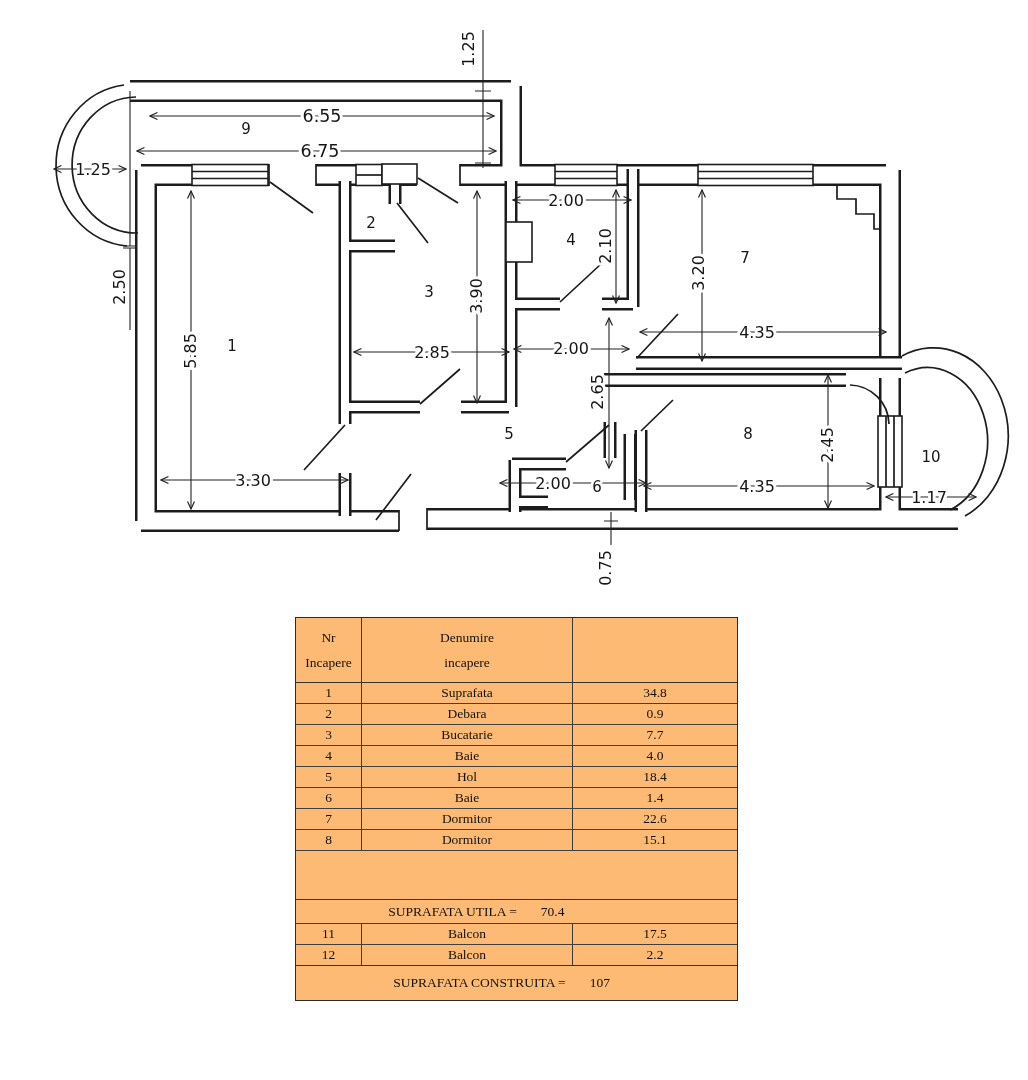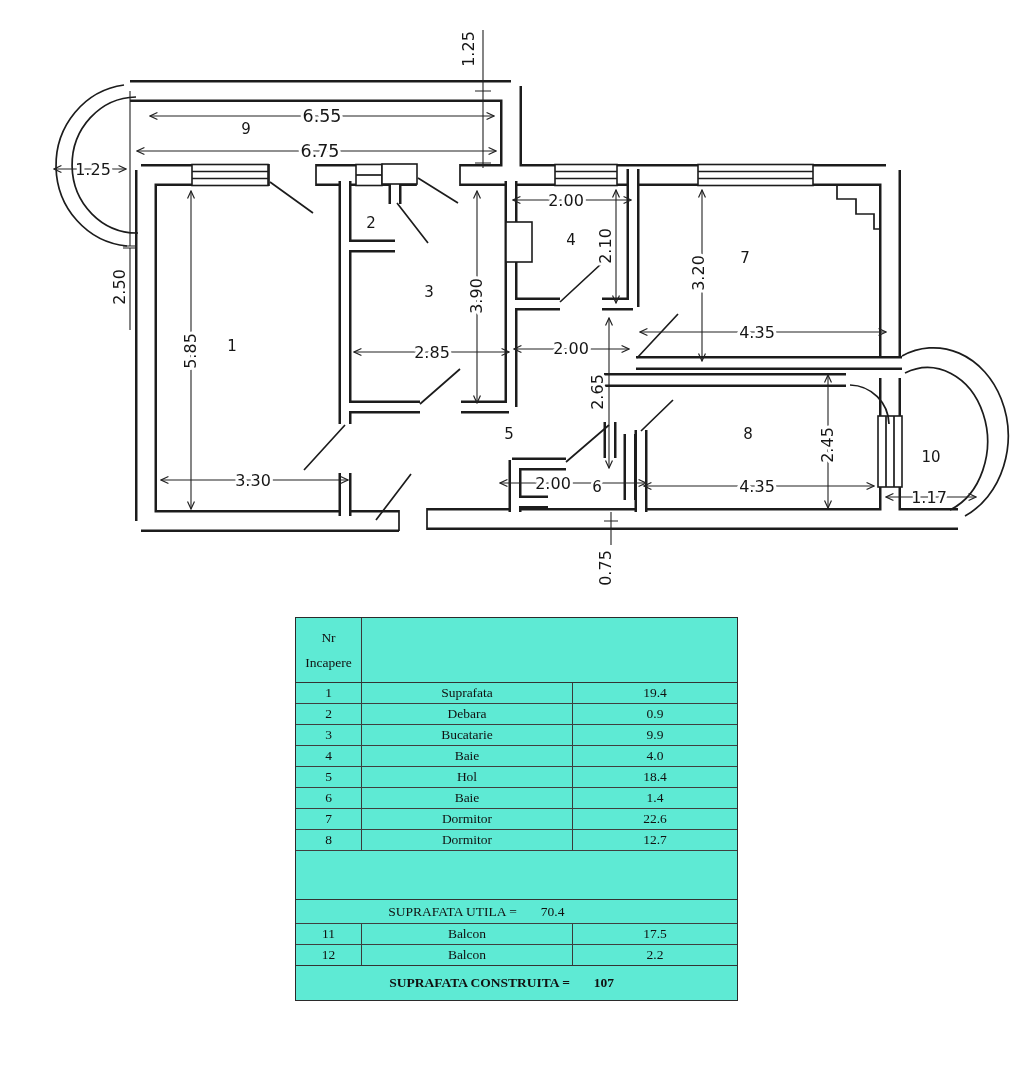--- a/index.html
+++ b/index.html
@@ -17,38 +17,38 @@
   .winr{fill:#fff;stroke:#1c1c1c;stroke-width:1.6;}
   .gap{fill:#fff;stroke:none;}
   .dimline{fill:none;stroke:#222;stroke-width:1.1;}
   .dim{font-family:"DejaVu Sans",sans-serif;font-size:16px;fill:#161616;
        text-anchor:middle;paint-order:stroke;stroke:#fff;stroke-width:6px;stroke-linejoin:round;}
   .dimbig{font-size:17.5px;}
   .rn{font-family:"DejaVu Sans",sans-serif;font-size:15px;fill:#161616;
       text-anchor:middle;paint-order:stroke;stroke:#fff;stroke-width:5px;stroke-linejoin:round;}
   
   #apt-table{position:absolute;left:295px;top:617px;width:441px;border:1.6px solid #2b2b2b;
-             font-family:"Liberation Serif",serif;font-size:13.5px;color:#111;background:#5eead4;}
+             font-family:"Liberation Serif",serif;font-size:13.5px;color:#111;background:#fdba74;}
   .trow,.thead,.tband,.tempty{display:flex;box-sizing:border-box;}
   .c{box-sizing:border-box;display:flex;align-items:center;justify-content:center;text-align:center;}
   .c1{width:66px;border-right:1px solid #3a3a3a;}
   .c2{width:211px;border-right:1px solid #3a3a3a;}
   .c3{flex:1;}
   .thead{height:65px;border-bottom:1.4px solid #333;}
   .thead .c{flex-direction:column;justify-content:center;gap:9px;font-size:13.5px;}
   .trow{height:21px;border-bottom:1px solid #3f3f3f;}
   .tempty{height:49px;border-bottom:1.6px solid #333;}
   .tband{align-items:center;justify-content:center;}
   .band-utila{height:24px;border-bottom:1px solid #3f3f3f;}
   .band-utila .bwrap{padding-right:70px;}
   .row12{border-bottom:1.5px solid #333;}
   .band-totala{height:32px;border-bottom:1.4px solid #333;}
   .band-totala .bwrap{padding-right:60px;}
   .band-constr{height:34px;}
-  .band-constr .bwrap{padding-right:16px;font-weight:bold;}
+  .band-constr .bwrap{padding-right:16px;}
   .bwrap{display:flex;gap:24px;align-items:baseline;justify-content:center;width:100%;}
   .bval{min-width:34px;text-align:left;}
 </style>
 </head>
 <body>
 
 <div id="page">
 
   <svg id="plan" width="1028" height="600" viewBox="0 0 1028 600" xmlns="http://www.w3.org/2000/svg">
     <defs>
@@ -175,36 +175,40 @@
       <text class="rn" x="931" y="462">10</text>
     </g>
   </svg>
 
   <div id="apt-table">
     <div class="thead">
       <div class="c c1">
         <span>Nr</span>
         <span>Incapere</span>
       </div>
+      <div class="c c2">
+        <span>Denumire</span>
+        <span>incapere</span>
+      </div>
     </div>
 
     <div class="trow">
       <div class="c c1">1</div>
       <div class="c c2">Suprafata</div>
-      <div class="c c3">19.4</div>
+      <div class="c c3">34.8</div>
     </div>
     <div class="trow">
       <div class="c c1">2</div>
       <div class="c c2">Debara</div>
       <div class="c c3">0.9</div>
     </div>
     <div class="trow">
       <div class="c c1">3</div>
       <div class="c c2">Bucatarie</div>
-      <div class="c c3">9.9</div>
+      <div class="c c3">7.7</div>
     </div>
     <div class="trow">
       <div class="c c1">4</div>
       <div class="c c2">Baie</div>
       <div class="c c3">4.0</div>
     </div>
     <div class="trow">
       <div class="c c1">5</div>
       <div class="c c2">Hol</div>
       <div class="c c3">18.4</div>
@@ -215,21 +219,21 @@
       <div class="c c3">1.4</div>
     </div>
     <div class="trow">
       <div class="c c1">7</div>
       <div class="c c2">Dormitor</div>
       <div class="c c3">22.6</div>
     </div>
     <div class="trow">
       <div class="c c1">8</div>
       <div class="c c2">Dormitor</div>
-      <div class="c c3">12.7</div>
+      <div class="c c3">15.1</div>
     </div>
 
     <div class="tempty"></div>
 
     <div class="tband band-utila">
       <div class="bwrap">
         <span>SUPRAFATA UTILA =</span>
         <span class="bval">70.4</span>
       </div>
     </div>

